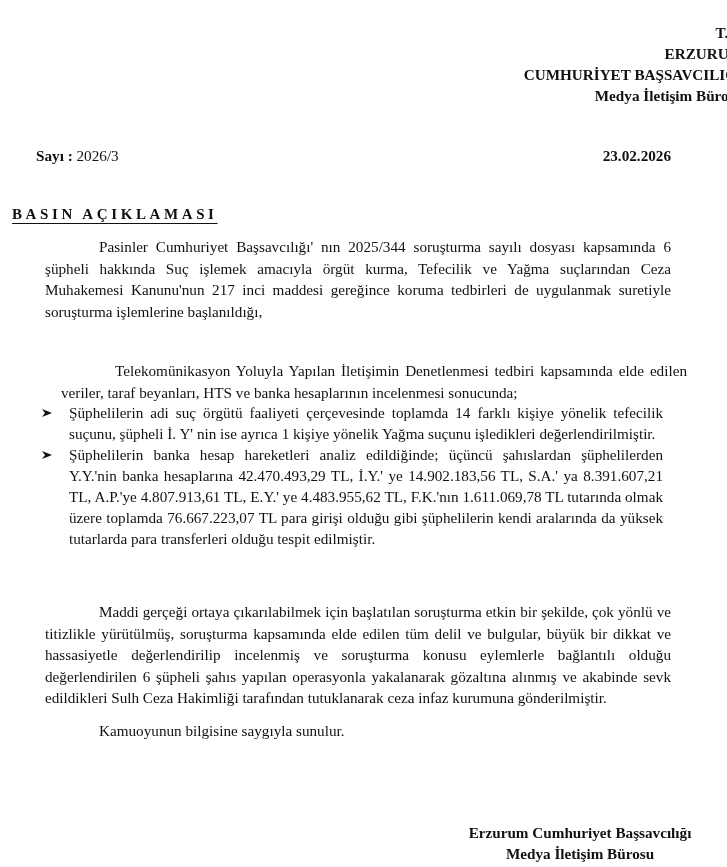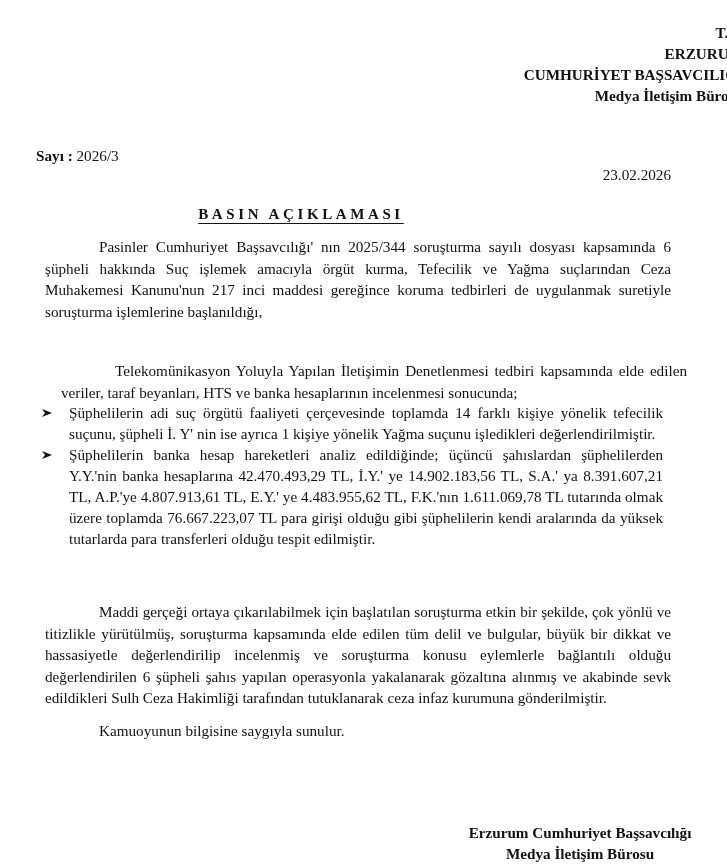--- a/index.html
+++ b/index.html
@@ -12,24 +12,24 @@
   .header {
     position: absolute; top: 22px; left: 16px; width: 727px;
     text-align: right; font-weight: bold; line-height: 21px;
   }
   .header div { font-size: 15.2px; }
   .meta-left {
     position: absolute; top: 147px; left: 36px; font-size: 15.2px;
   }
   .meta-left b { font-weight: bold; }
   .meta-right {
-    position: absolute; top: 147px; right: 56px; font-weight: normal; font-size: 15.2px; margin-top: 19px;
+    position: absolute; top: 147px; right: 56px; font-weight: bold; font-size: 15.2px;
   }
   .title {
-    position: absolute; top: 205px; left: 0; width: 602px; text-align: center;
+    position: absolute; top: 205px; left: 12px; width: 602px; 
   }
   .title span {
     font-weight: bold; letter-spacing: 3.6px; font-size: 15px;
     text-decoration: underline; text-underline-offset: 4px;
   }
   .para {
     position: absolute; left: 45px; width: 626px;
     text-align: justify; line-height: 21.5px; font-size: 15.2px;
   }
   .para.indent { text-indent: 54px; }

